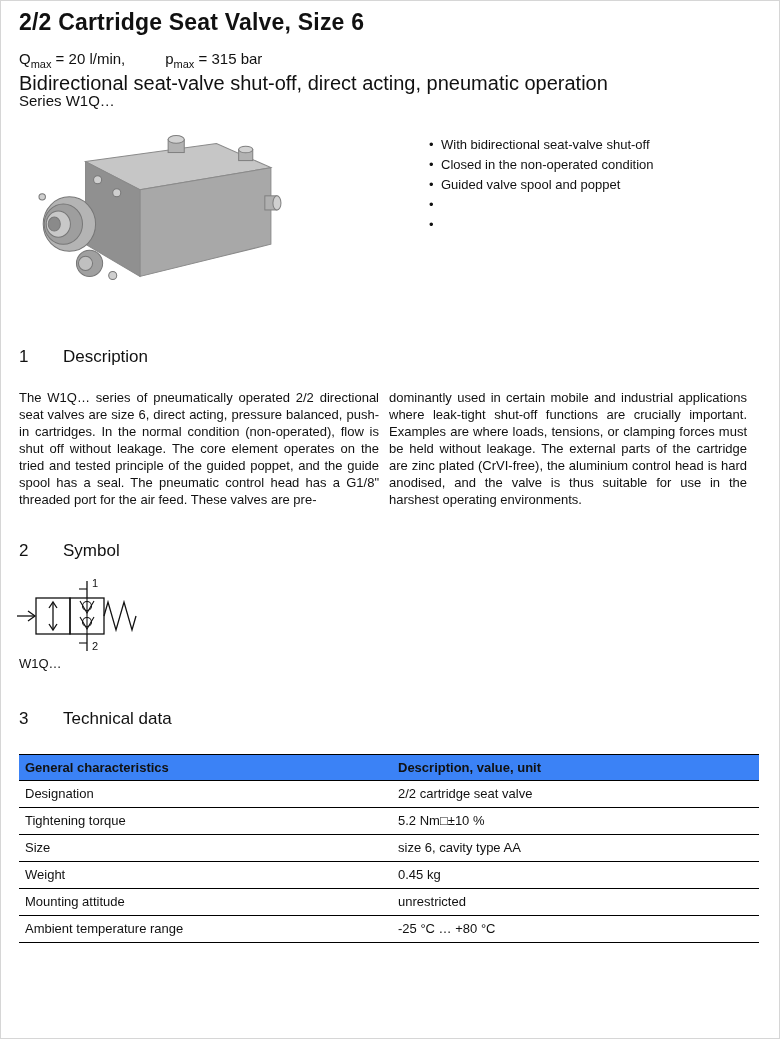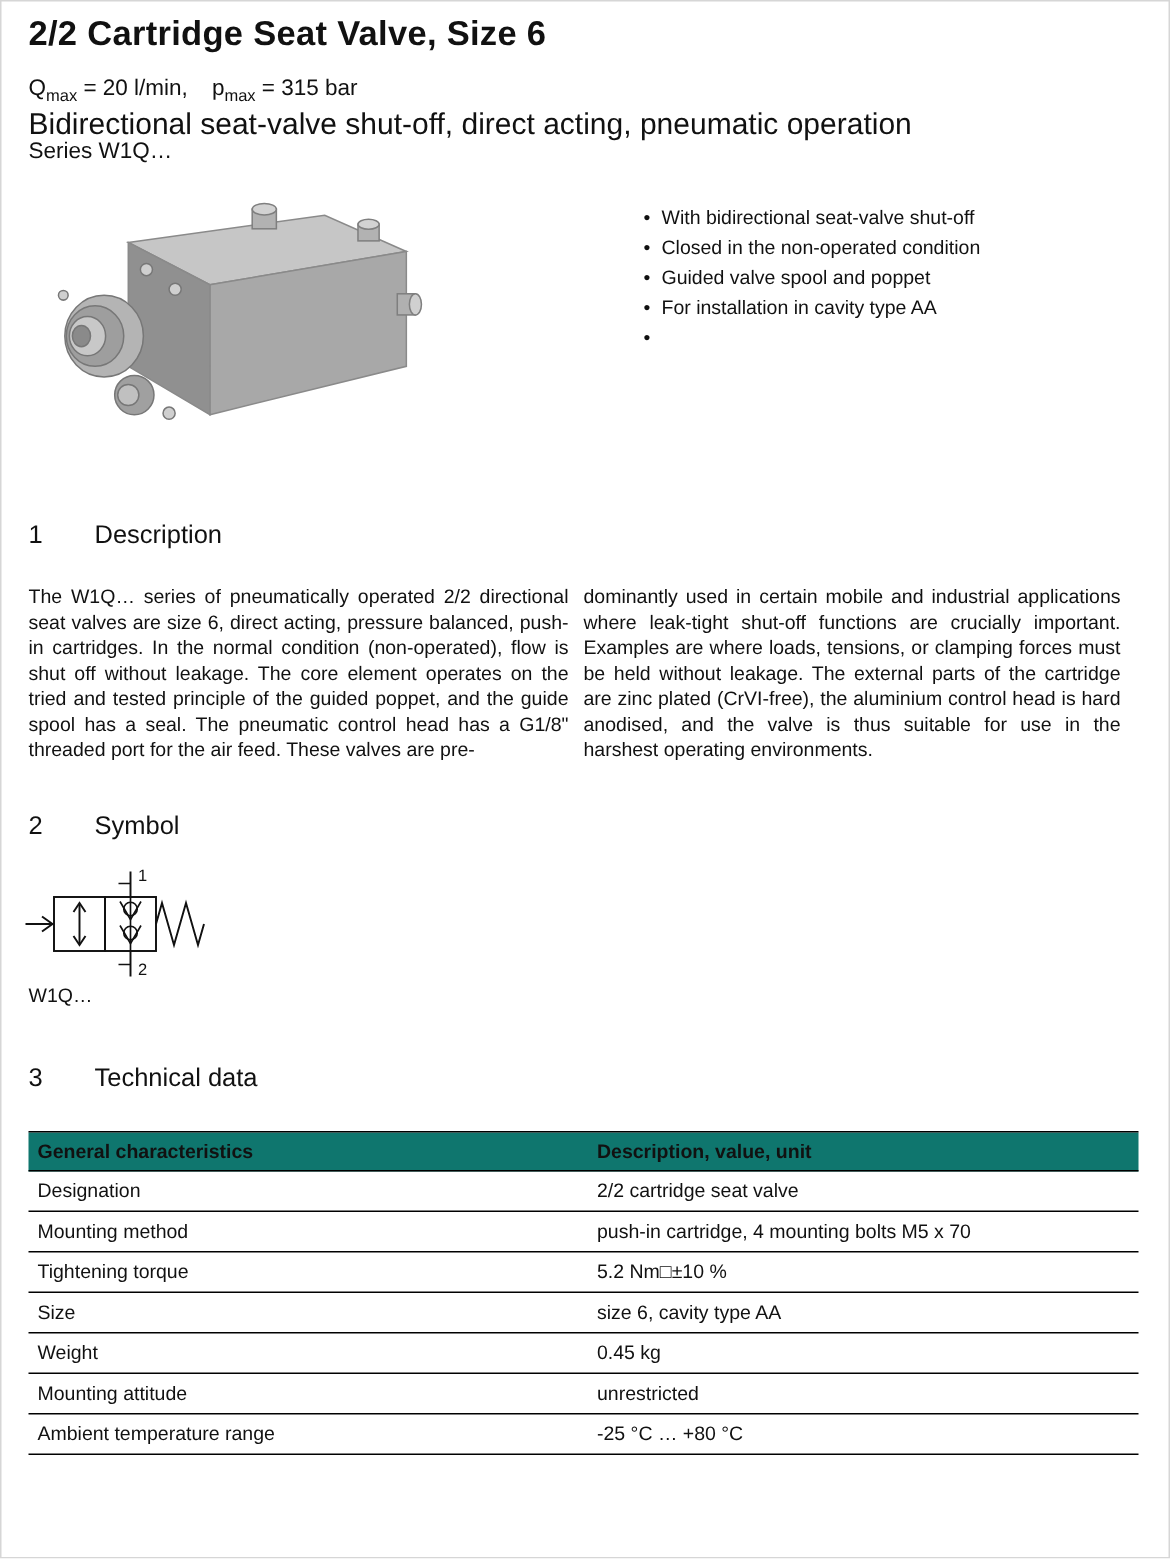--- a/index.html
+++ b/index.html
@@ -12,21 +12,21 @@
     color: #111111;
     border: 1px solid #d6d6d6;
     box-sizing: border-box;
     overflow: hidden;
   }
   .abs { position: absolute; }
 
   .doc-title { top: 8px; left: 18px; font-size: 23px; font-weight: bold; letter-spacing: 0.2px; }
   .spec-line { top: 49px; left: 18px; font-size: 15px; }
   .spec-line sub { font-size: 11px; }
-  .spec-gap { margin-left: 16px; }
+  .spec-gap { margin-left: 40px; }
   .subtitle { top: 71px; left: 18px; font-size: 20px; }
   .series   { top: 91px; left: 18px; font-size: 15px; }
 
   .photo { top: 130px; left: 14px; width: 270px; height: 170px; }
 
   .features { top: 134px; left: 428px; font-size: 13px; line-height: 20px; width: 330px; }
   .feature { display: flex; }
   .feature .bullet { width: 12px; flex: 0 0 12px; }
 
   .section-head { left: 18px; font-size: 17px; display: flex; }
@@ -38,21 +38,21 @@
   .desc-col { top: 388px; font-size: 13px; line-height: 17px; text-align: justify; }
   #desc-col1 { left: 18px;  width: 360px; }
   #desc-col2 { left: 388px; width: 358px; }
 
   .symbol-wrap { top: 576px; left: 14px; }
   .symbol-label { top: 655px; left: 18px; font-size: 13px; }
 
   .tech-table { top: 753px; left: 18px; }
   table { border-collapse: collapse; width: 740px; font-size: 13px; table-layout: fixed; }
   thead td {
-    background: #0f766e;
+    background: #3b82f6;
     font-weight: bold;
     border-top: 1px solid #000;
     border-bottom: 1.5px solid #000;
     padding: 5px 6px;
     margin-left: 40px;
   }
   tbody td { border-bottom: 1px solid #000; padding: 5px 6px; vertical-align: top; }
   tr.thick td { border-bottom: 2px solid #000; }
   td.label-cell { width: 361px; }
   td.value-cell { white-space: pre-line; line-height: 16px; }
@@ -114,21 +114,20 @@
     <div class="feature">
         <span class="bullet">•</span>
         <span>Closed in the non-operated condition</span>
       </div>
     <div class="feature">
         <span class="bullet">•</span>
         <span>Guided valve spool and poppet</span>
       </div>
     <div class="feature">
         <span class="bullet">•</span>
-        <span>For installation in cavity type AA</span>
       </div>
     <div class="feature">
         <span class="bullet">•</span>
       </div>
   </div>
 
   <div id="sec1" class="abs section-head">
     <span class="sec-num">1</span>
     <span class="sec-title">Description</span>
   </div>
@@ -185,24 +184,20 @@
           <td class="label-cell">General characteristics</td>
           <td>Description, value, unit</td>
         </tr>
       </thead>
       <tbody>
         <tr>
           <td class="label-cell">Designation</td>
           <td class="value-cell">2/2 cartridge seat valve</td>
         </tr>
         <tr>
-          <td class="label-cell">Mounting method</td>
-          <td class="value-cell">push-in cartridge, 4 mounting bolts M5 x 70</td>
-        </tr>
-        <tr>
           <td class="label-cell">Tightening torque</td>
           <td class="value-cell">5.2 Nm□±10 %</td>
         </tr>
         <tr>
           <td class="label-cell">Size</td>
           <td class="value-cell">size 6, cavity type AA</td>
         </tr>
         <tr>
           <td class="label-cell">Weight</td>
           <td class="value-cell">0.45 kg</td>

